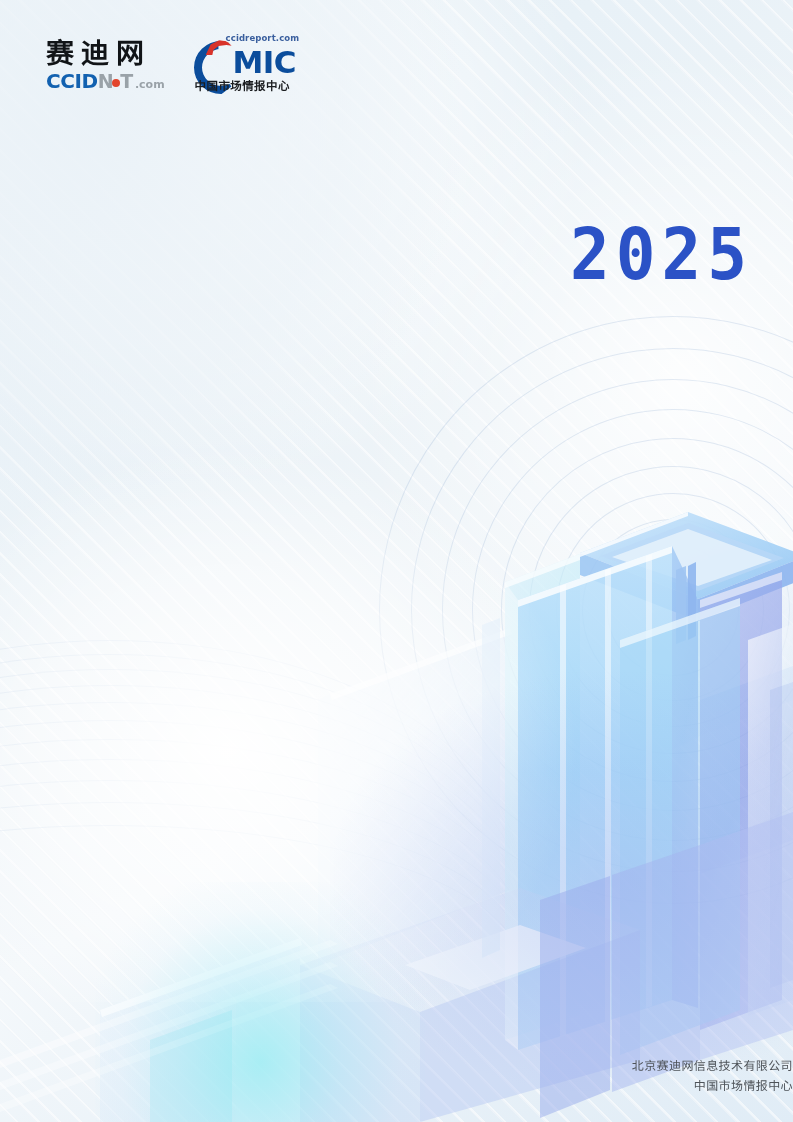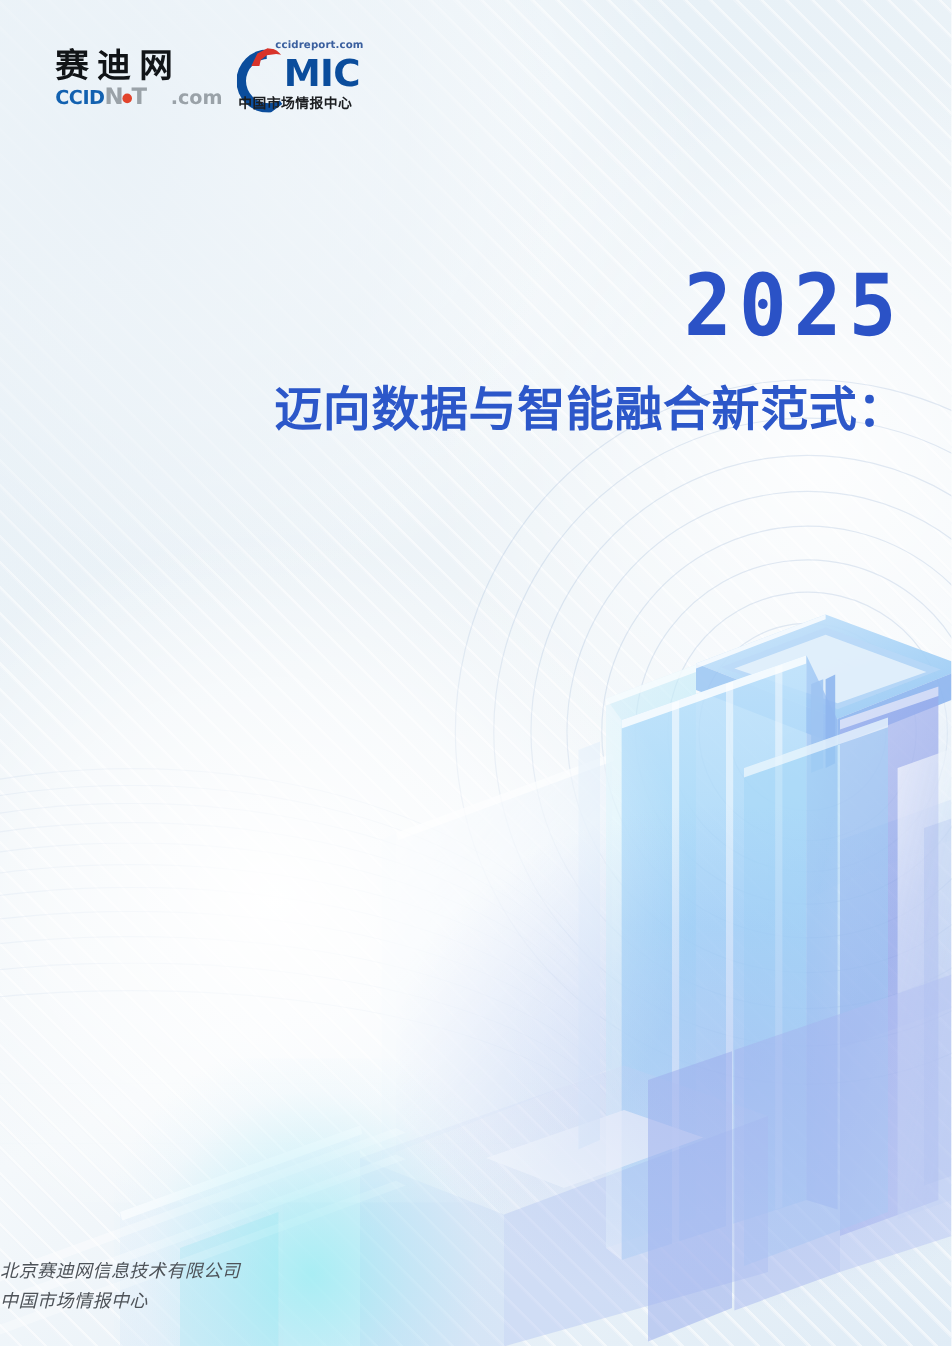--- a/index.html
+++ b/index.html
@@ -130,21 +130,21 @@
     width: 793px; height: 1122px;
   }
 
   
   .header {
     position: absolute;
     left: 46px;
     top: 33px;
     display: flex;
     align-items: flex-end;
-    gap: 12px;
+    gap: 29px;
     z-index: 40;
   }
 
   
   .logo-ccidnet { display: flex; flex-direction: column; align-items: flex-start; }
   .ccid-cn {
     font-family: "DejaVu Sans", "Liberation Sans", sans-serif;
     font-size: 28px;
     font-weight: 700;
     color: #111417;
@@ -152,38 +152,38 @@
     line-height: 1.02;
   }
   .ccid-en {
     display: flex;
     align-items: baseline;
     margin-top: 2px;
     line-height: 1;
   }
   .ccid-en .p1 {
     font-family: "DejaVu Sans", sans-serif;
-    font-size: 16px;
+    font-size: 20px;
     font-weight: 800;
     color: #1261b0;
     letter-spacing: -0.4px;
   }
   .ccid-en .p2 {
     font-family: "DejaVu Sans", sans-serif;
     font-size: 19px;
     font-weight: 800;
     color: #9aa2a8;
     letter-spacing: -0.4px;
   }
   .ccid-en .p3 {
     font-family: "DejaVu Sans", sans-serif;
-    font-size: 16px;
+    font-size: 11px;
     font-weight: 700;
     color: #9aa2a8;
-    margin-left: 20px;
+    margin-left: 2px;
   }
   .ccid-dot {
     display: inline-block;
     width: 8px; height: 8px;
     border-radius: 50%;
     background: #e2442c;
     margin: 0 0px 0 -1px;
     position: relative;
     top: -1px;
   }
@@ -284,27 +284,26 @@
     line-height: 1.18;
     white-space: nowrap;
   }
 
   
   .footer {
     position: absolute;
     left: 0; right: 0;
     bottom: 26px;
     z-index: 40;
-    text-align: left;
+    text-align: right;
     font-family: "DejaVu Sans", "Liberation Sans", sans-serif;
-    font-size: 15px;
+    font-size: 12px;
     color: #4e5359;
     line-height: 1.62;
     letter-spacing: 0.4px;
-    font-style: italic;
   }
   .footer div { white-space: nowrap; }
 </style>
 </head>
 <body>
 
 <div class="page">
 
   <div class="bg-layer">
 
@@ -484,21 +483,20 @@
           <span class="c-red"></span>
         </span>
         <span class="cmic-mic">MIC</span>
       </div>
       <div class="cmic-cn">中国市场情报中心</div>
     </div>
   </div>
 
   <div class="title-block">
     <div class="year">2025</div>
-    <div class="title-1">迈向数据与智能融合新范式：</div>
   </div>
 
   <div class="footer">
     <div>北京赛迪网信息技术有限公司</div>
     <div>中国市场情报中心</div>
   </div>
 
 </div>
 
 </body></html>

